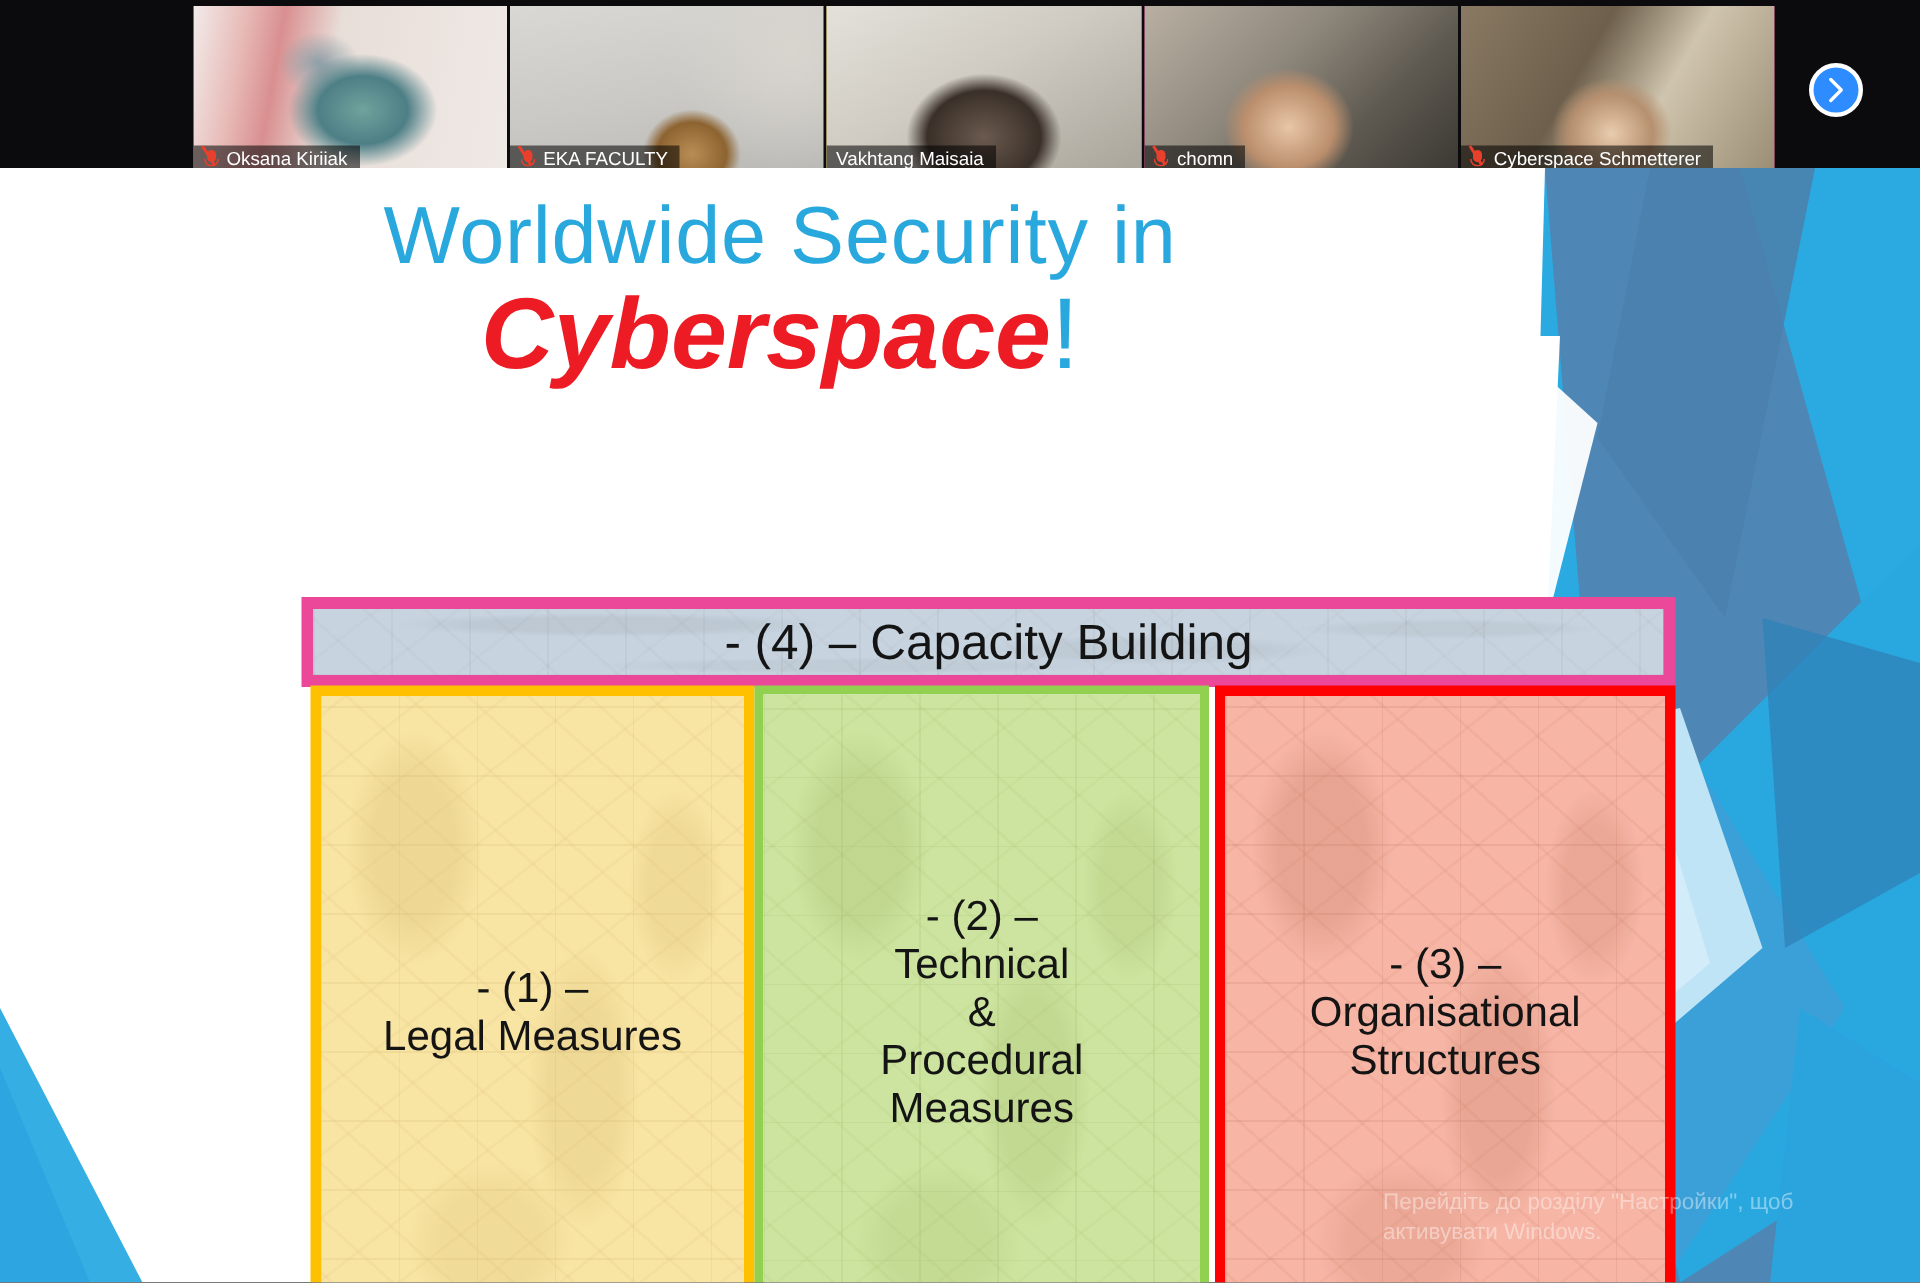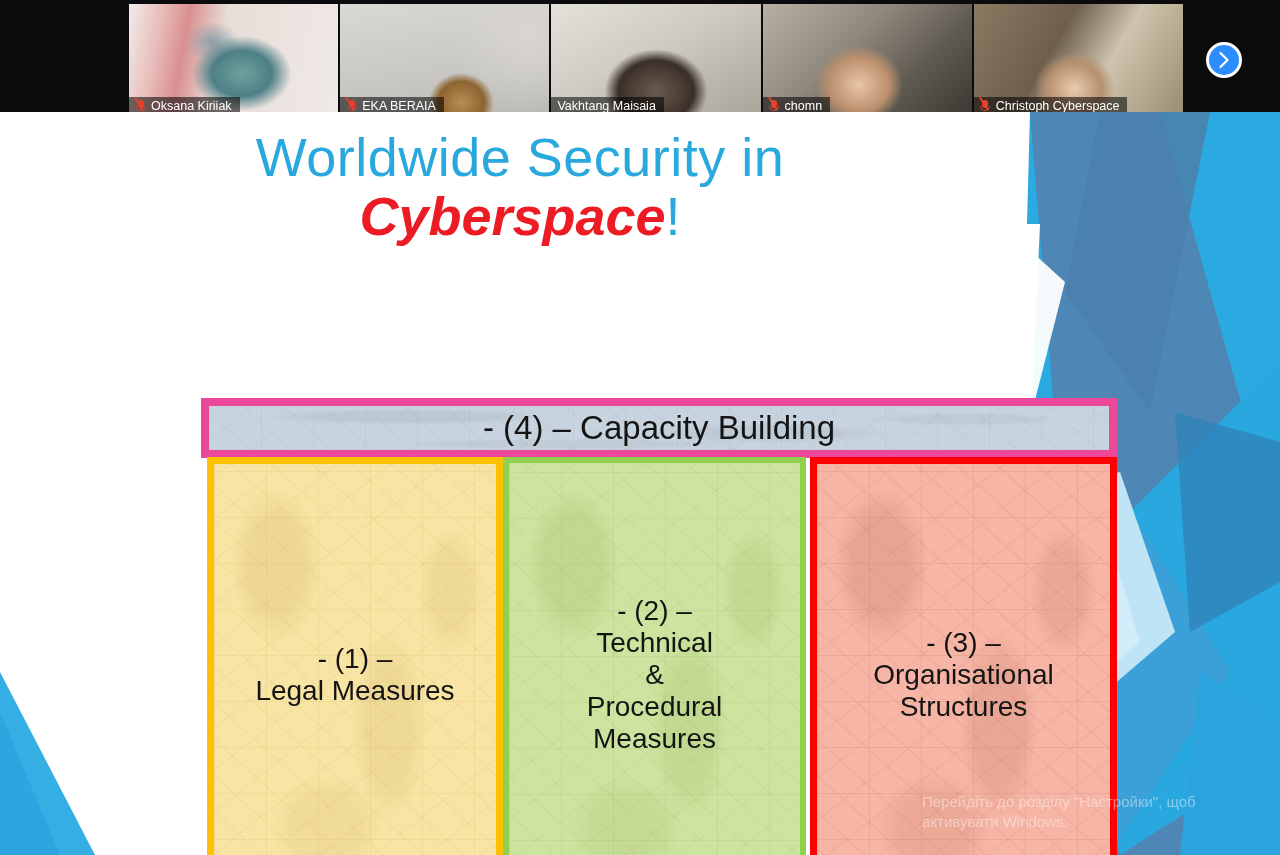--- a/index.html
+++ b/index.html
@@ -127,21 +127,21 @@
     text-align: center;
     line-height: 1.02;
     pointer-events: none;
   }
   .t-line1 {
     display: block;
     font-size: 54px; font-weight: 400;
     color: #29a8dd;
     letter-spacing: .5px;
   }
-  .t-line2 { display: block; margin-top: 4px; font-size: 54px; }
+  .t-line2 { display: block; margin-top: 4px; font-size: 67px; }
   .t-cyber { font-style: italic; font-weight: 700; color: #ed1c24; }
   .t-bang { color: #29a8dd; font-weight: 400; }
 
   
   .maptex {
     position: absolute; inset: 0;
     background-color: #efe7d2;
     background-image:
       repeating-linear-gradient(0deg, rgba(120,98,60,.16) 0 1px, rgba(0,0,0,0) 1px 46px),
       repeating-linear-gradient(90deg, rgba(120,98,60,.16) 0 1px, rgba(0,0,0,0) 1px 52px),
@@ -229,21 +229,21 @@
       </div>
 
       <div class="tile">
         <div class="tile-img v2"></div>
         <div class="tile-label">
           <span class="mute-icon">
             <span class="body"></span>
               <span class="arc"></span>
               <span class="slash"></span>
           </span>
-          <span>EKA BERAIA</span>
+          <span>EKA FACULTY</span>
         </div>
       </div>
 
       <div class="tile active">
         <div class="tile-img v3"></div>
         <div class="tile-label">
           <span>Vakhtang Maisaia</span>
         </div>
       </div>
 
@@ -261,21 +261,21 @@
       </div>
 
       <div class="tile">
         <div class="tile-img v6"></div>
         <div class="tile-label">
           <span class="mute-icon">
             <span class="body"></span>
               <span class="arc"></span>
               <span class="slash"></span>
           </span>
-          <span>Christoph Cyberspace</span>
+          <span>Cyberspace Schmetterer</span>
         </div>
       </div>
 
     </div>
 
     <div class="strip-pad right"></div>
 
     <div class="next-btn">
       <svg width="14" height="18" viewBox="0 0 14 18" aria-hidden="true">
         <path d="M3.5 2 L10.5 9 L3.5 16" fill="none" stroke="#ffffff" stroke-width="2.2" stroke-linecap="round" stroke-linejoin="round"></path>

